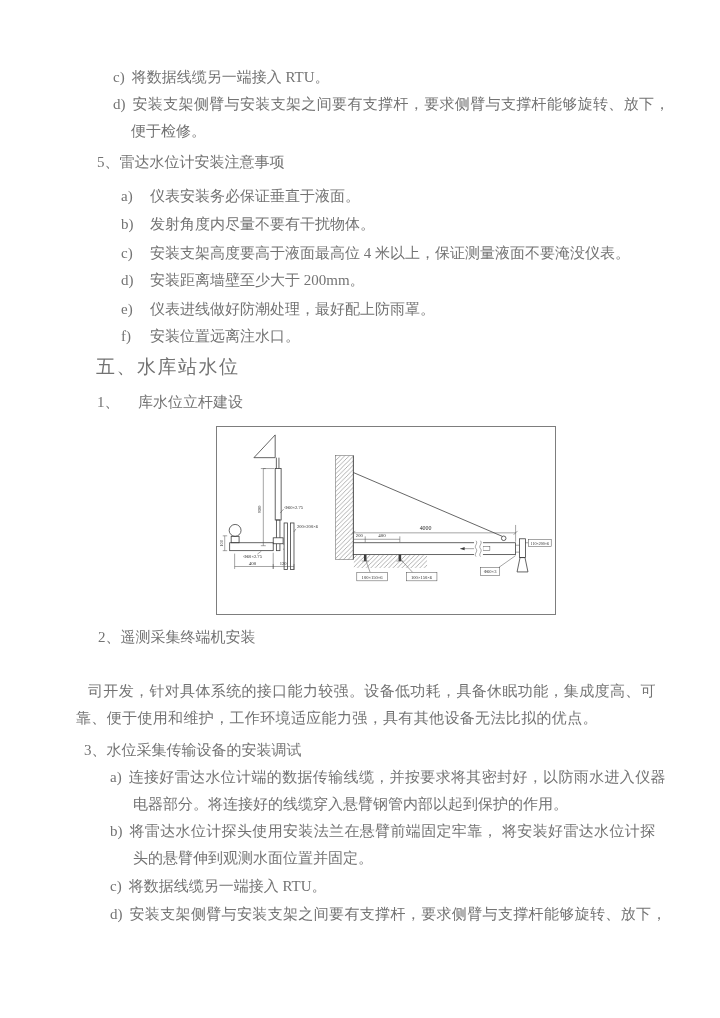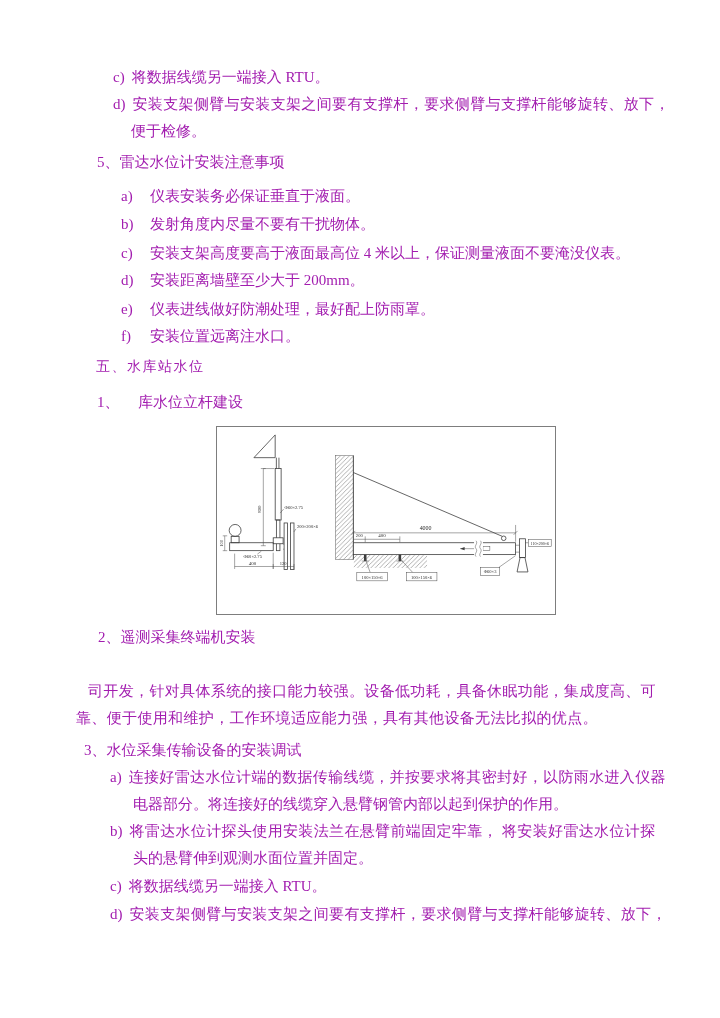--- a/index.html
+++ b/index.html
@@ -1,26 +1,26 @@
 <!DOCTYPE html>
 <html><head>
 <meta charset="utf-8">
 <style>
   html,body{margin:0;padding:0;background:#e8e8e8;}
   .page{
     position:relative;width:720px;height:1018px;margin:0 auto;
     background:#ffffff;overflow:hidden;
     font-family:"Liberation Serif","DejaVu Serif",serif;
-    color:#a21caf;
+    color:#737373;
   }
   .t{position:absolute;font-size:15px;line-height:20px;white-space:pre;}
   .mk{margin-right:7px;}
   .mk2{display:inline-block;width:29px;}
   .mkw{display:inline-block;width:41px;}
-  .h1{font-size:14px;letter-spacing:1.5px;}
+  .h1{font-size:19px;letter-spacing:1.5px;}
   .ls{letter-spacing:0.35px;}
   .figwrap{position:absolute;left:216px;top:426px;width:338px;height:187px;border:1px solid #7d7d7d;background:#fff;}
   svg{display:block;}
   .ln{stroke:#3d3d3d;stroke-width:0.8;fill:none;}
   .thin{stroke:#4a4a4a;stroke-width:0.5;fill:none;}
   .fw{fill:#ffffff;}
   .fd{fill:#3d3d3d;stroke:none;}
   .lbl{font-size:4.6px;fill:#2a2a2a;}
   .lbl5{font-size:5px;fill:#2a2a2a;}
   .lbl6{font-size:6px;fill:#2a2a2a;}

